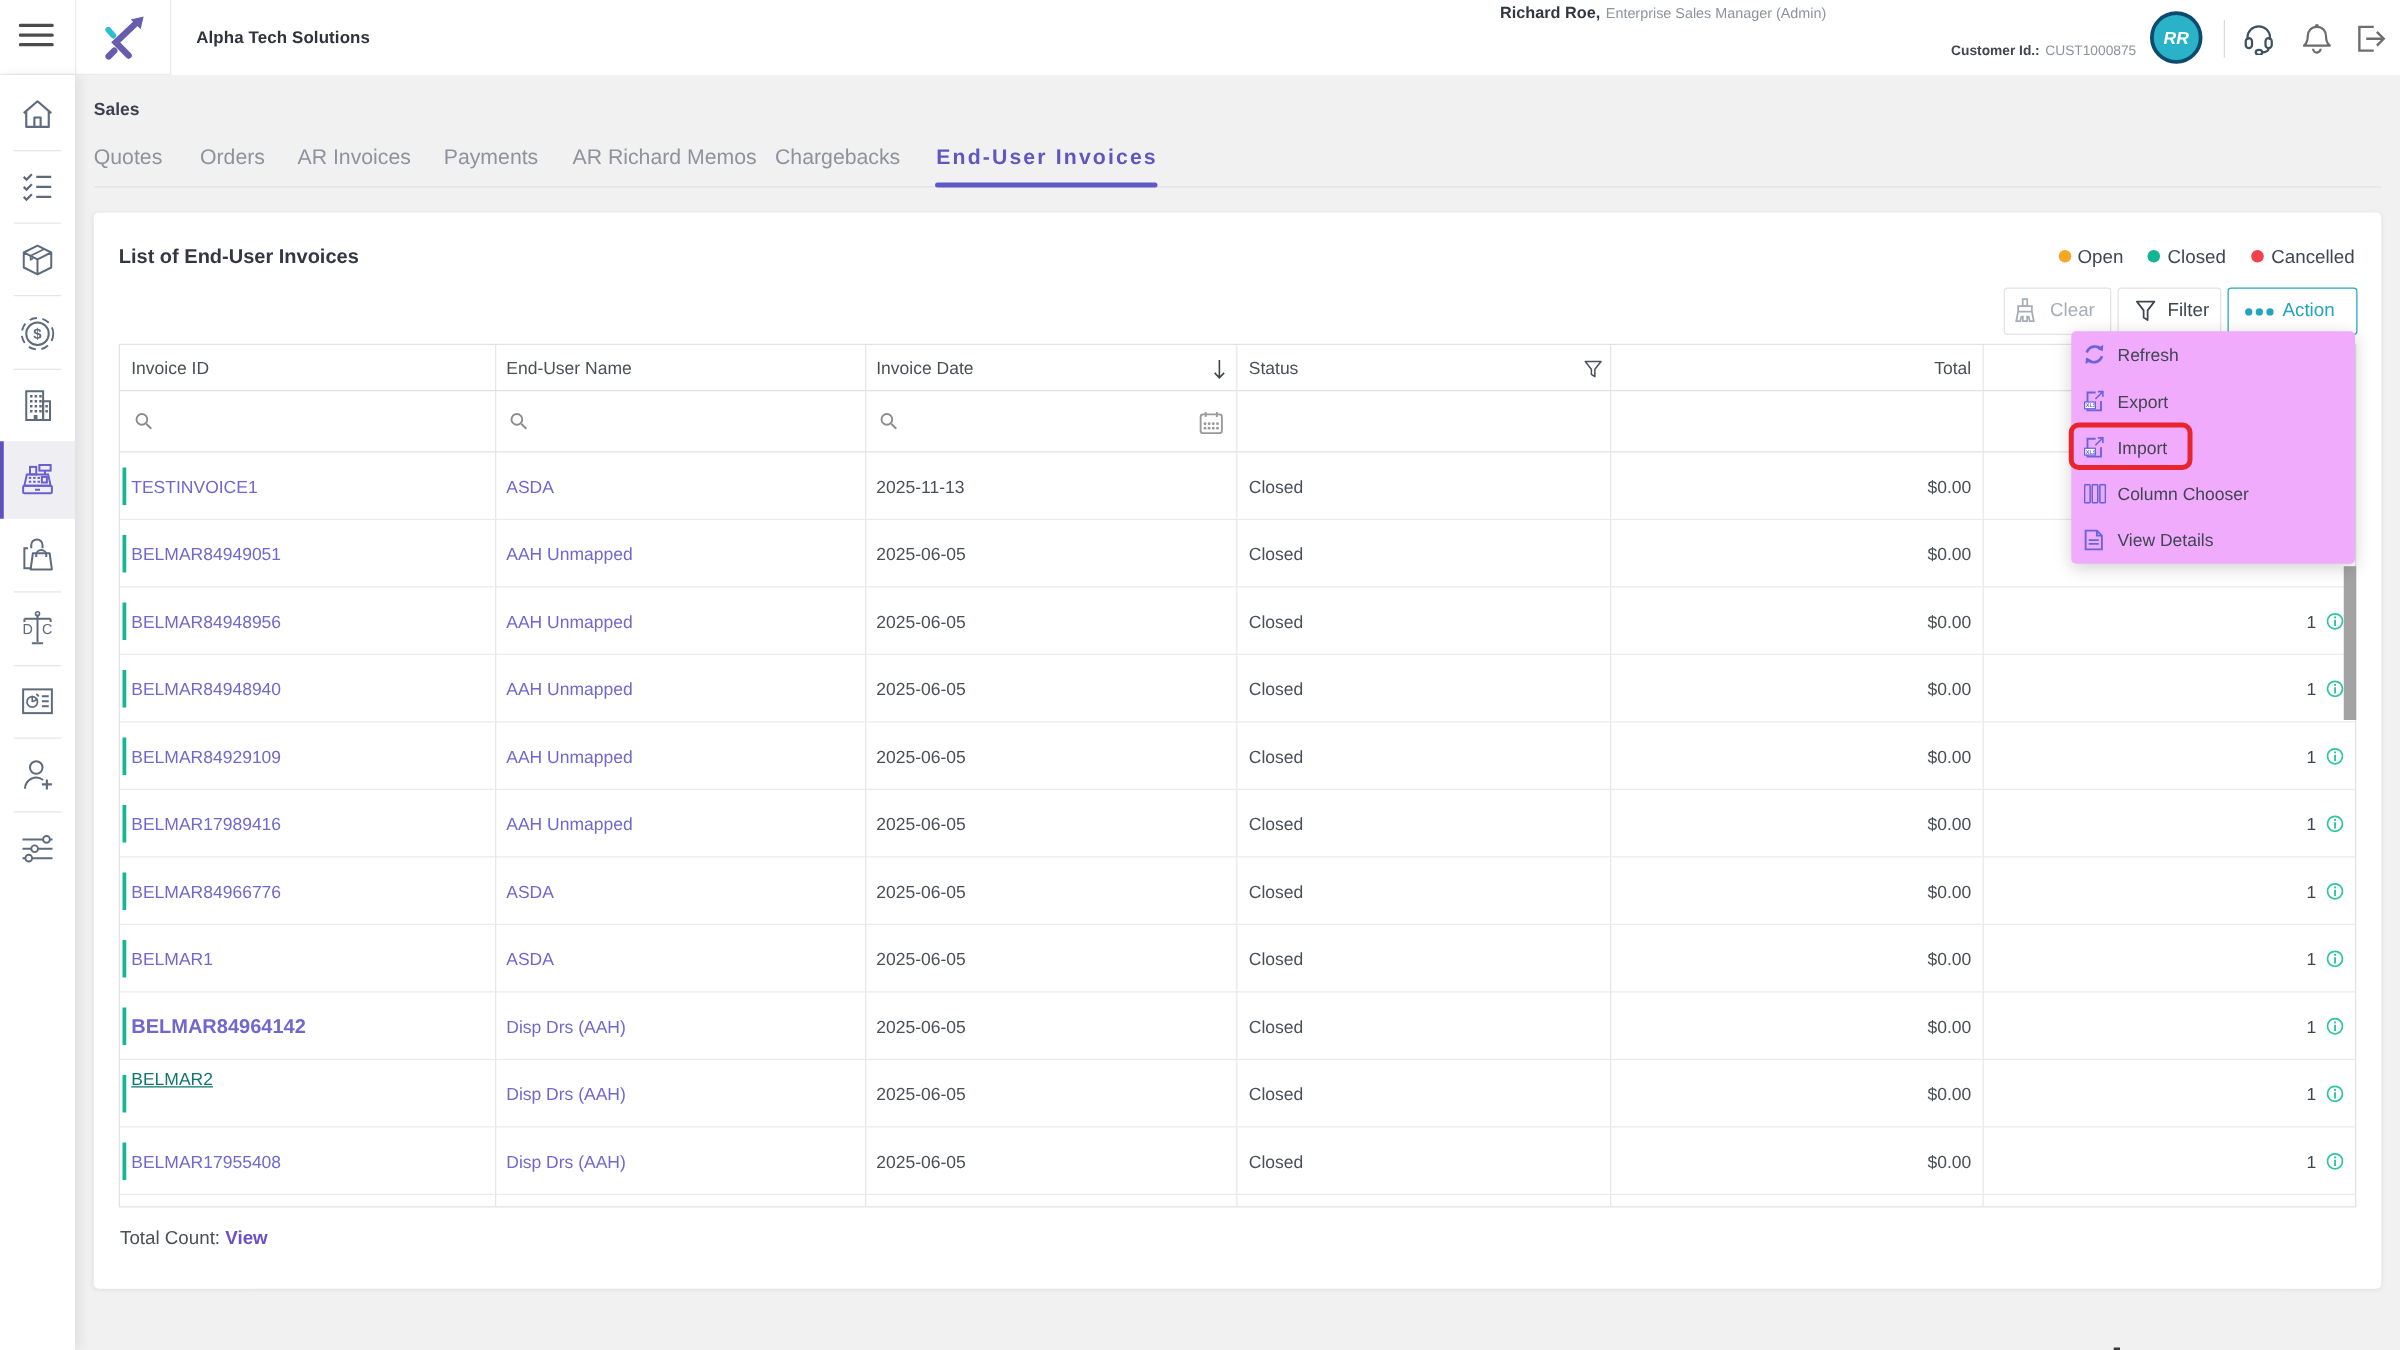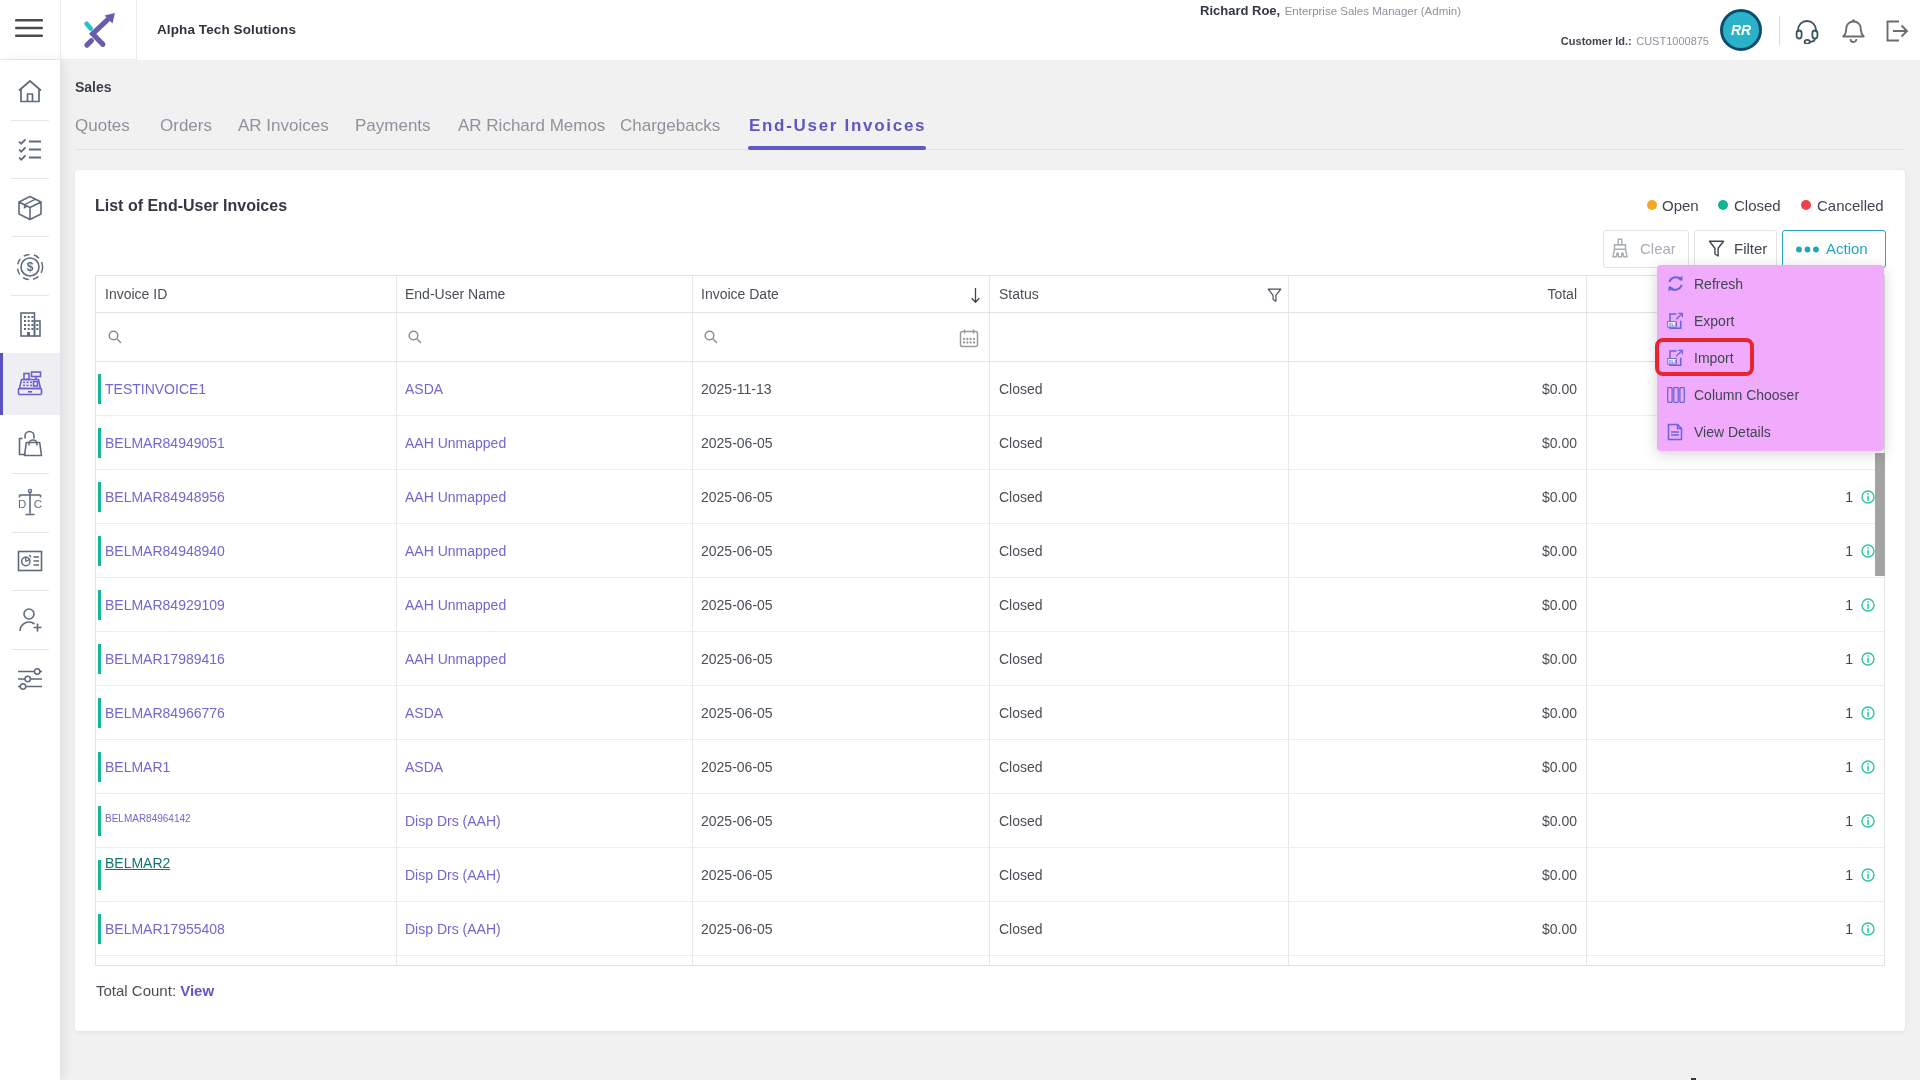--- a/index.html
+++ b/index.html
@@ -379,21 +379,21 @@
     <div class="abs" style="left:1390px;top:19px;width:91px;text-align:right;font-size:14px;color:#494e57;">$0.00</div>
     <div class="abs" style="left:1700px;top:19px;width:57px;text-align:right;font-size:14px;color:#40454e;">1</div>
     <svg class="abs" style="left:1765px;top:20px;" width="14" height="14" viewBox="0 0 14 14">
           <circle cx="7" cy="7" r="6" fill="none" stroke="#2ec5a4" stroke-width="1.4"></circle>
           <rect x="6.3" y="5.8" width="1.5" height="5" fill="#2ec5a4"></rect>
           <rect x="6.3" y="3.2" width="1.5" height="1.5" fill="#2ec5a4"></rect>
         </svg>
   </div>
   <div class="abs" style="left:0;top:518px;width:1788px;height:54px;border-bottom:1px solid #ececec;">
     <div class="abs" style="left:2px;top:12px;width:2.5px;height:30px;background:#14b795;"></div>
-    <div class="abs" style="left:9px;top:19px;font-size:10px;color:#7068cf;">BELMAR84964142</div>
+    <div class="abs" style="left:9px;top:19px;font-size:16px;color:#7068cf;font-weight:bold;">BELMAR84964142</div>
     <div class="abs" style="left:309px;top:19px;font-size:14px;color:#7068cf;">Disp Drs (AAH)</div>
     <div class="abs" style="left:605px;top:19px;font-size:14px;color:#494e57;">2025-06-05</div>
     <div class="abs" style="left:903px;top:19px;font-size:14px;color:#494e57;">Closed</div>
     <div class="abs" style="left:1390px;top:19px;width:91px;text-align:right;font-size:14px;color:#494e57;">$0.00</div>
     <div class="abs" style="left:1700px;top:19px;width:57px;text-align:right;font-size:14px;color:#40454e;">1</div>
     <svg class="abs" style="left:1765px;top:20px;" width="14" height="14" viewBox="0 0 14 14">
           <circle cx="7" cy="7" r="6" fill="none" stroke="#2ec5a4" stroke-width="1.4"></circle>
           <rect x="6.3" y="5.8" width="1.5" height="5" fill="#2ec5a4"></rect>
           <rect x="6.3" y="3.2" width="1.5" height="1.5" fill="#2ec5a4"></rect>
         </svg>

